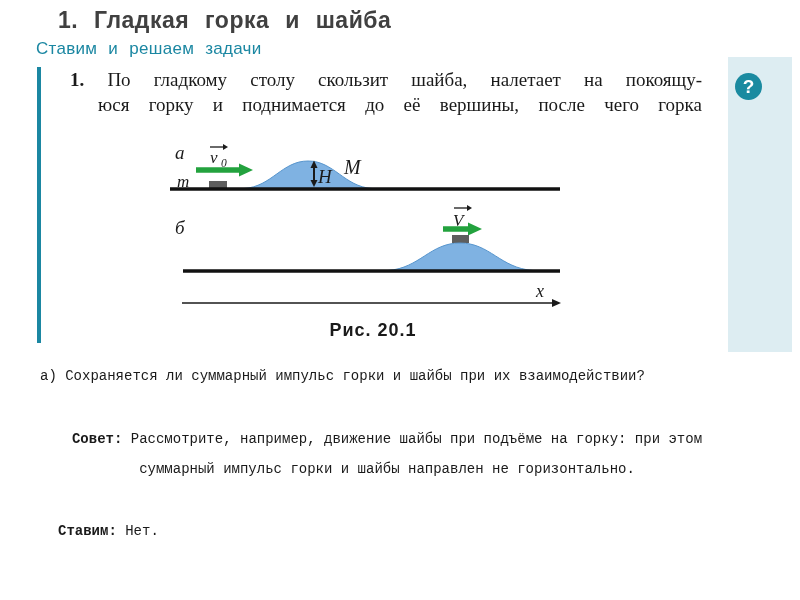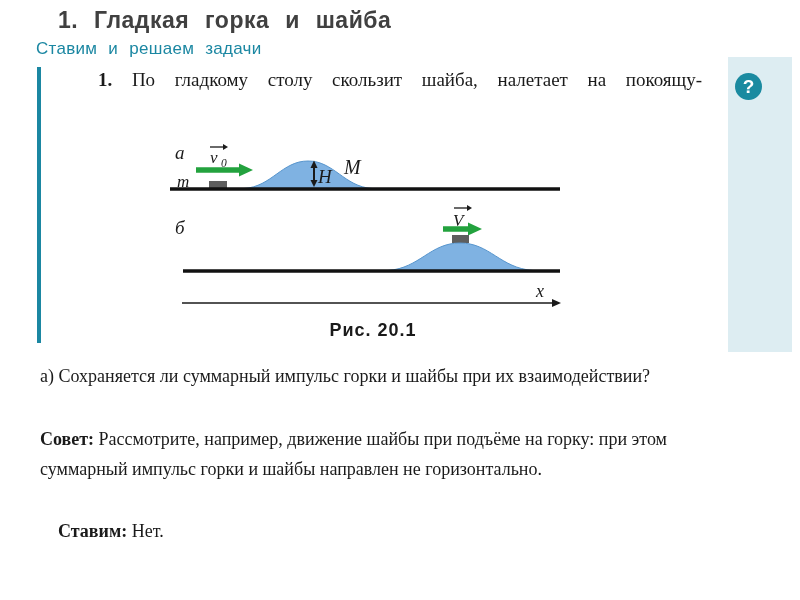--- a/index.html
+++ b/index.html
@@ -19,56 +19,57 @@
     left:36px; top:39px; font-size:17px; font-weight:normal;
     color:#1b87a2; word-spacing:6px; letter-spacing:.3px;
   }
 
   
   .left-bar { left:37px; top:67px; width:4px; height:276px; background:#1b87a2; }
   .problem {
     left:70px; top:68px; width:632px;
     font-family:"Liberation Serif", serif; font-size:19px; line-height:24.5px;
   }
-  .pjust { text-align:justify; text-align-last:justify;margin-left:28px; }
+  .pjust { text-align:justify; text-align-last:justify; }
   .pindent { padding-left:28px; }
   .pnum { font-weight:bold; }
 
   
   .figure { left:165px; top:135px; width:410px; height:210px; }
   .fig-label { font-family:"Liberation Serif", serif; font-style:italic; fill:#1a1a1a; }
   .fig-caption {
     font-family:"Liberation Sans", sans-serif; font-weight:bold;
     font-size:18px; letter-spacing:1px; fill:#1a1a1a;
   }
 
   
   .help-panel { left:728px; top:57px; width:64px; height:295px; background:#ddedf2; }
   .help-circle {
     width:27px; height:27px; margin:16px 0 0 7px; border-radius:50%;
     background:#1a8aa0; color:#ffffff; text-align:center;
     font-size:19px; font-weight:bold; line-height:27px; cursor:pointer;
   }
 
   
-  .serif-text { font-family:Liberation Serif, serif; font-size:18px; line-height:30px; }
+  .serif-text { font-family:Liberation Mono, monospace; font-size:14px; line-height:30px; }
   .question { left:40px; top:361px; width:652px; }
-  .advice   { left:40px; top:424px; width:694px; }
+  .advice   { left:40px; top:424px; width:694px;text-align:center; }
   .answer   { left:58px; top:516px; width:600px; }
   .b { font-weight:bold; }
 </style>
 </head>
 <body>
 
 <div class="abs title">1.  Гладкая  горка  и  шайба</div>
 <div class="abs subtitle">Ставим  и  решаем  задачи</div>
 
 <div class="abs left-bar"></div>
 <div class="abs problem">
   <div class="pjust"><span class="pnum">1.</span> <span>По гладкому столу скользит шайба, налетает на покоящу-</span></div>
+  <div class="pjust pindent">юся горку и поднимается до её вершины, после чего горка</div>
 </div>
 
 <svg class="abs figure" viewBox="165 135 410 210" xmlns="http://www.w3.org/2000/svg">
 
   <text class="fig-label" x="175" y="159" font-size="19">а</text>
 
   <line x1="210" y1="147" x2="223" y2="147" stroke="#1a1a1a" stroke-width="1.3"></line>
   <polygon points="223,144 228,147 223,150" fill="#1a1a1a"></polygon>
   <text class="fig-label" x="210" y="163" font-size="17">v</text>
   <text class="fig-label" x="221" y="167" font-size="11.5">0</text>

